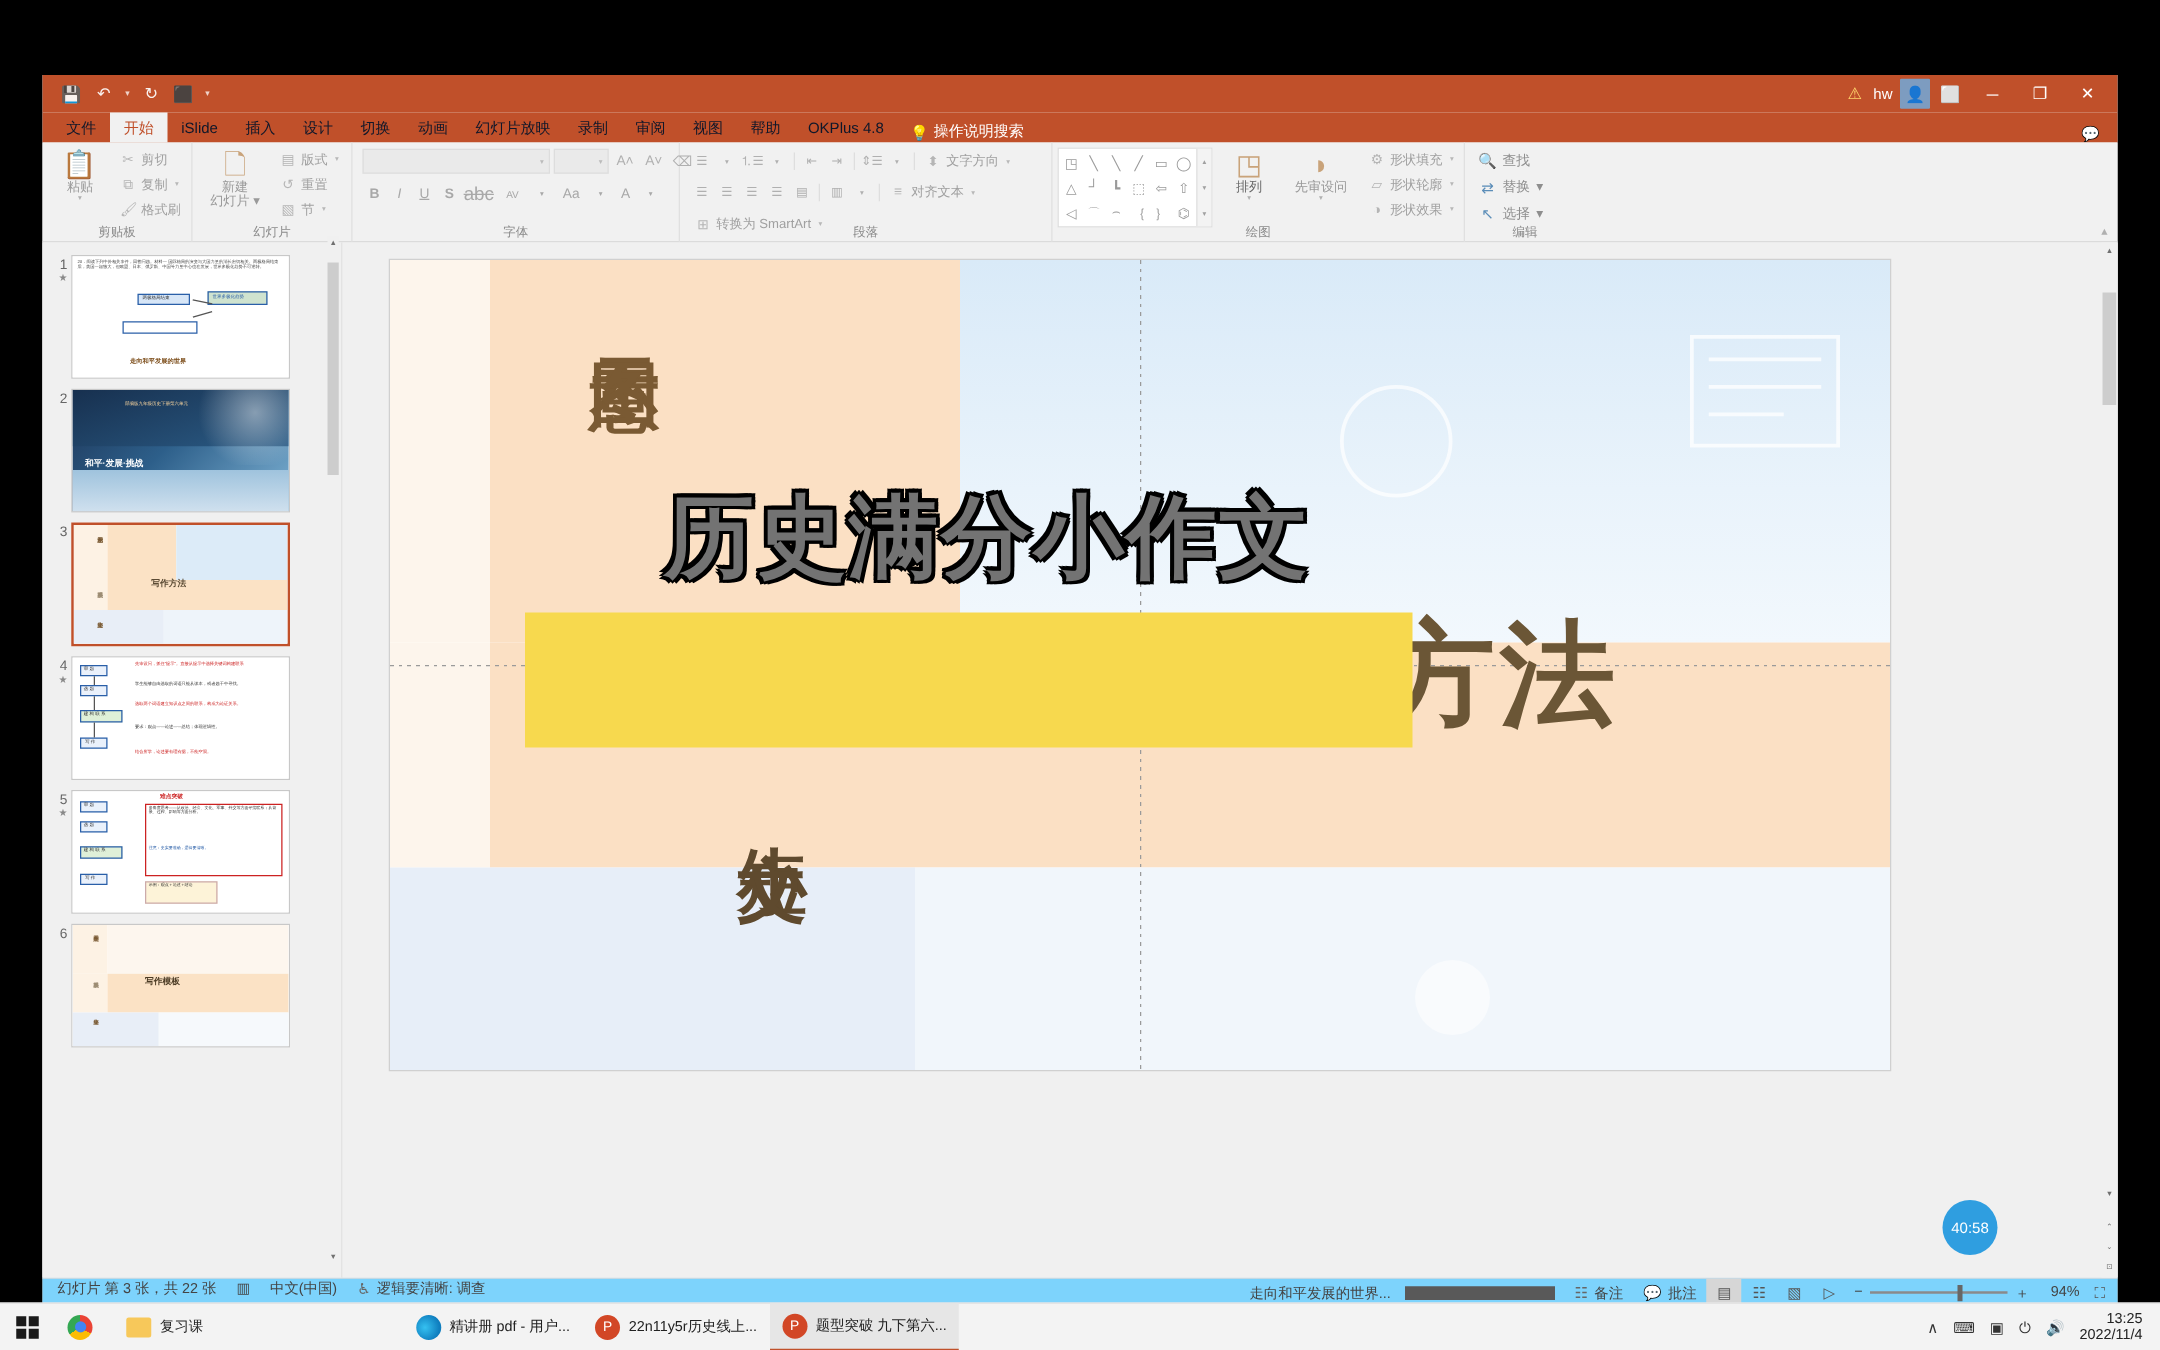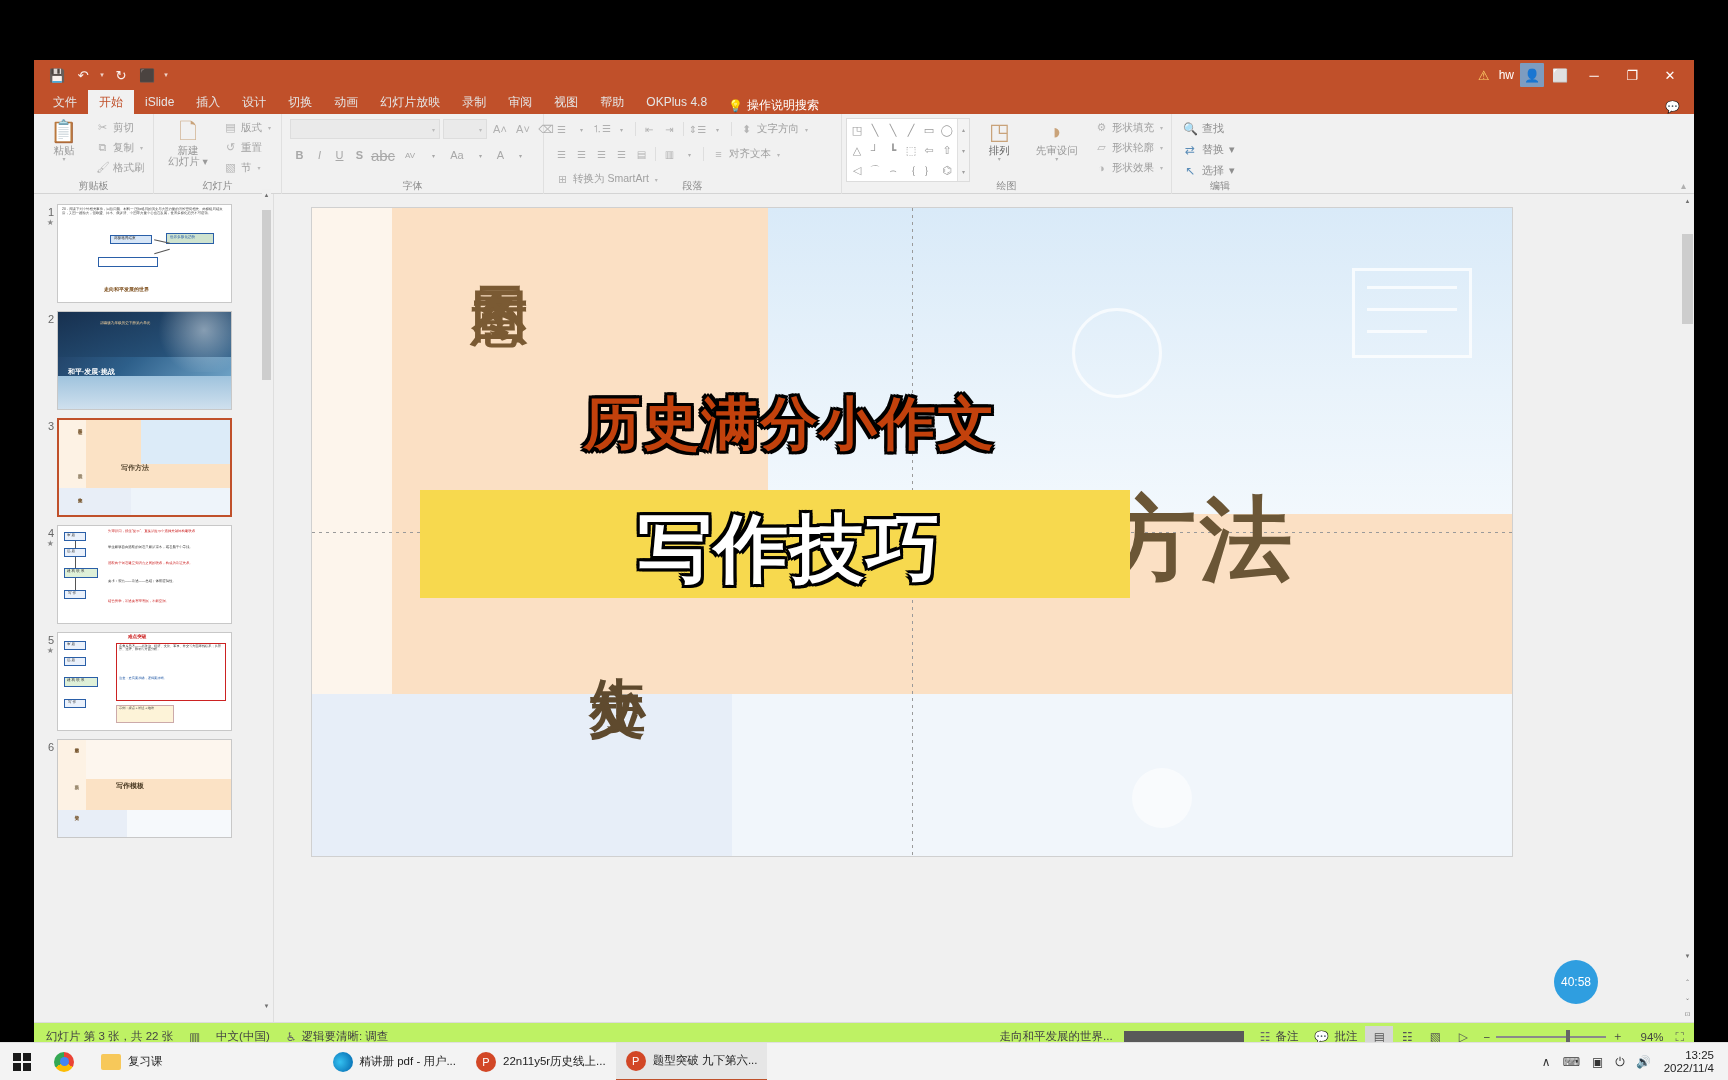--- a/index.html
+++ b/index.html
@@ -31,21 +31,21 @@
   .user-name { color:#fff; font-size:12px; padding:0 4px; }
   .user-av { width:24px; height:24px; background:#7d9cc0; display:flex; align-items:center;
              justify-content:center; color:#fff; font-size:13px; border-radius:1px;}
   .tb-ico { width:28px; height:24px; display:flex; align-items:center; justify-content:center;
             color:#fff; font-size:13px; }
   .win-btn { width:36px; height:30px; display:flex; align-items:center; justify-content:center;
              color:#fff; font-size:13px; }
 
   
   .tabsbar { height:24px; background:#c0502a; display:flex; align-items:flex-end; padding-left:8px; position:relative;}
-  .tab { height:24px; padding:0 11px; display:flex; align-items:center; color:#e5e5e5;
+  .tab { height:24px; padding:0 11px; display:flex; align-items:center; color:#0f172a;
          font-size:12px; white-space:nowrap; }
   .tab.active { background:#f1f1f1; color:#c0502a; }
   .tell-me { display:flex; align-items:center; gap:4px; color:#fff; font-size:12px; padding:0 10px; }
   .bulb { font-size:12px; }
   .tabs-right { margin-left:auto; display:flex; align-items:center; padding-right:8px; }
   .tabs-right .ic { color:#fff; font-size:12px; padding:0 6px; }
 
   
   .ribbon { height:80px; background:#f1f1f1; display:flex; border-bottom:1px solid #d4d4d4;
             position:relative; }
@@ -142,21 +142,21 @@
   .bg-tile { position:absolute; }
   .guide-v { position:absolute; top:0; bottom:0; width:1px;
              background:repeating-linear-gradient(to bottom,#9a9a9a 0 3px,transparent 3px 7px); }
   .guide-h { position:absolute; left:0; right:0; height:1px;
              background:repeating-linear-gradient(to right,#9a9a9a 0 3px,transparent 3px 7px); }
 
   .vtext { position:absolute; writing-mode:vertical-rl; text-orientation:upright;
            font-weight:bold; letter-spacing:2px; }
 
   .overlay-title { position:absolute; left:128px; top:186px; width:700px;
-                   text-align:center; font-size:57px; font-weight:bold; color:#c2410c;
+                   text-align:center; font-size:72px; font-weight:bold; color:#737373;
                    line-height:1.02; letter-spacing:2px;
                    text-shadow: -3px -3px 0 #000, 3px -3px 0 #000, -3px 3px 0 #000, 3px 3px 0 #000,
                                 0 -3px 0 #000, 0 3px 0 #000, -3px 0 0 #000, 3px 0 0 #000; }
   .hl-band { position:absolute; left:108px; top:282px; width:710px; height:108px; background:#f7d94e; }
   .overlay-sub { position:absolute; left:128px; top:292px; width:700px; text-align:center;
                  font-size:74px; font-weight:bold; color:#fff; letter-spacing:2px;
                  text-shadow: -3px -3px 0 #000, 3px -3px 0 #000, -3px 3px 0 #000, 3px 3px 0 #000,
                               0 -3px 0 #000, 0 3px 0 #000, -3px 0 0 #000, 3px 0 0 #000; }
 
   .timer-bubble { position:absolute; right:96px; bottom:18px; width:44px; height:44px;
@@ -167,22 +167,22 @@
   .vs-thumb { position:absolute; left:1px; width:11px; top:40px; height:90px; background:#cdcdcd; }
   .vs-btn { position:absolute; left:1px; width:11px; height:13px; display:flex;
             align-items:center; justify-content:center; font-size:6px; color:#707070; }
 
   
   .notespane { position:absolute; left:0; right:0; bottom:0; height:46px; background:#f0f0f0;
                border-top:1px solid #dcdcdc; }
   .notes-text { position:absolute; left:16px; top:13px; font-size:12.5px; color:#999; }
 
   
-  .statusbar { height:28px; background:#bef264; border-top:1px solid #dcdcdc;
-               display:flex; align-items:center; padding:0 4px; font-size:11.5px; color:#444; }
+  .statusbar { height:28px; background:#7dd3fc; border-top:1px solid #dcdcdc;
+               display:flex; align-items:flex-start; padding:0 4px; font-size:11.5px; color:#444; }
   .sb-item { display:flex; align-items:center; gap:5px; padding:0 8px; white-space:nowrap; }
   .sb-ico { font-size:12px; color:#666; }
   .sb-right { margin-left:auto; display:flex; align-items:center; gap:0; }
   .dl-bar { width:120px; height:11px; background:#595959; margin-left:6px; }
   .viewbtn { width:28px; height:22px; display:flex; align-items:center; justify-content:center;
              font-size:12px; color:#555; }
   .viewbtn.active { background:#d6d6d6; }
   .zoomline { display:flex; align-items:center; gap:6px; padding:0 6px; }
   .zslider { position:relative; width:110px; height:14px; display:flex; align-items:center; }
   .ztrack { width:100%; height:2px; background:#8a8a8a; }
@@ -646,21 +646,20 @@
           <div class="guide-h" style="top:324px;"></div>
 
           <div class="vtext" style="left:150px;top:34px;font-size:56px;color:#7a5a33;">示意图</div>
           <div class="vtext" style="left:150px;top:258px;font-size:56px;color:#b5a48b;">联系类</div>
           <div class="vtext" style="left:268px;top:424px;font-size:56px;color:#5f4a2e;">小短文</div>
 
           <div style="position:absolute;left:600px;top:270px;font-size:92px;font-weight:bold;color:#6b5636;letter-spacing:4px;">写作方法</div>
 
           <div class="hl-band"></div>
           <div class="overlay-title">历史满分小作文</div>
-          <div class="overlay-sub">写作技巧</div>
         </div>
 
         <div class="timer-bubble">40:58</div>
 
         <div class="vscroll">
           <div class="vs-btn" style="top:0">▲</div>
           <div class="vs-thumb"></div>
           <div class="vs-btn" style="bottom:60px">▼</div>
           <div class="vs-btn" style="bottom:34px">⌃</div>
           <div class="vs-btn" style="bottom:18px">⌄</div>

